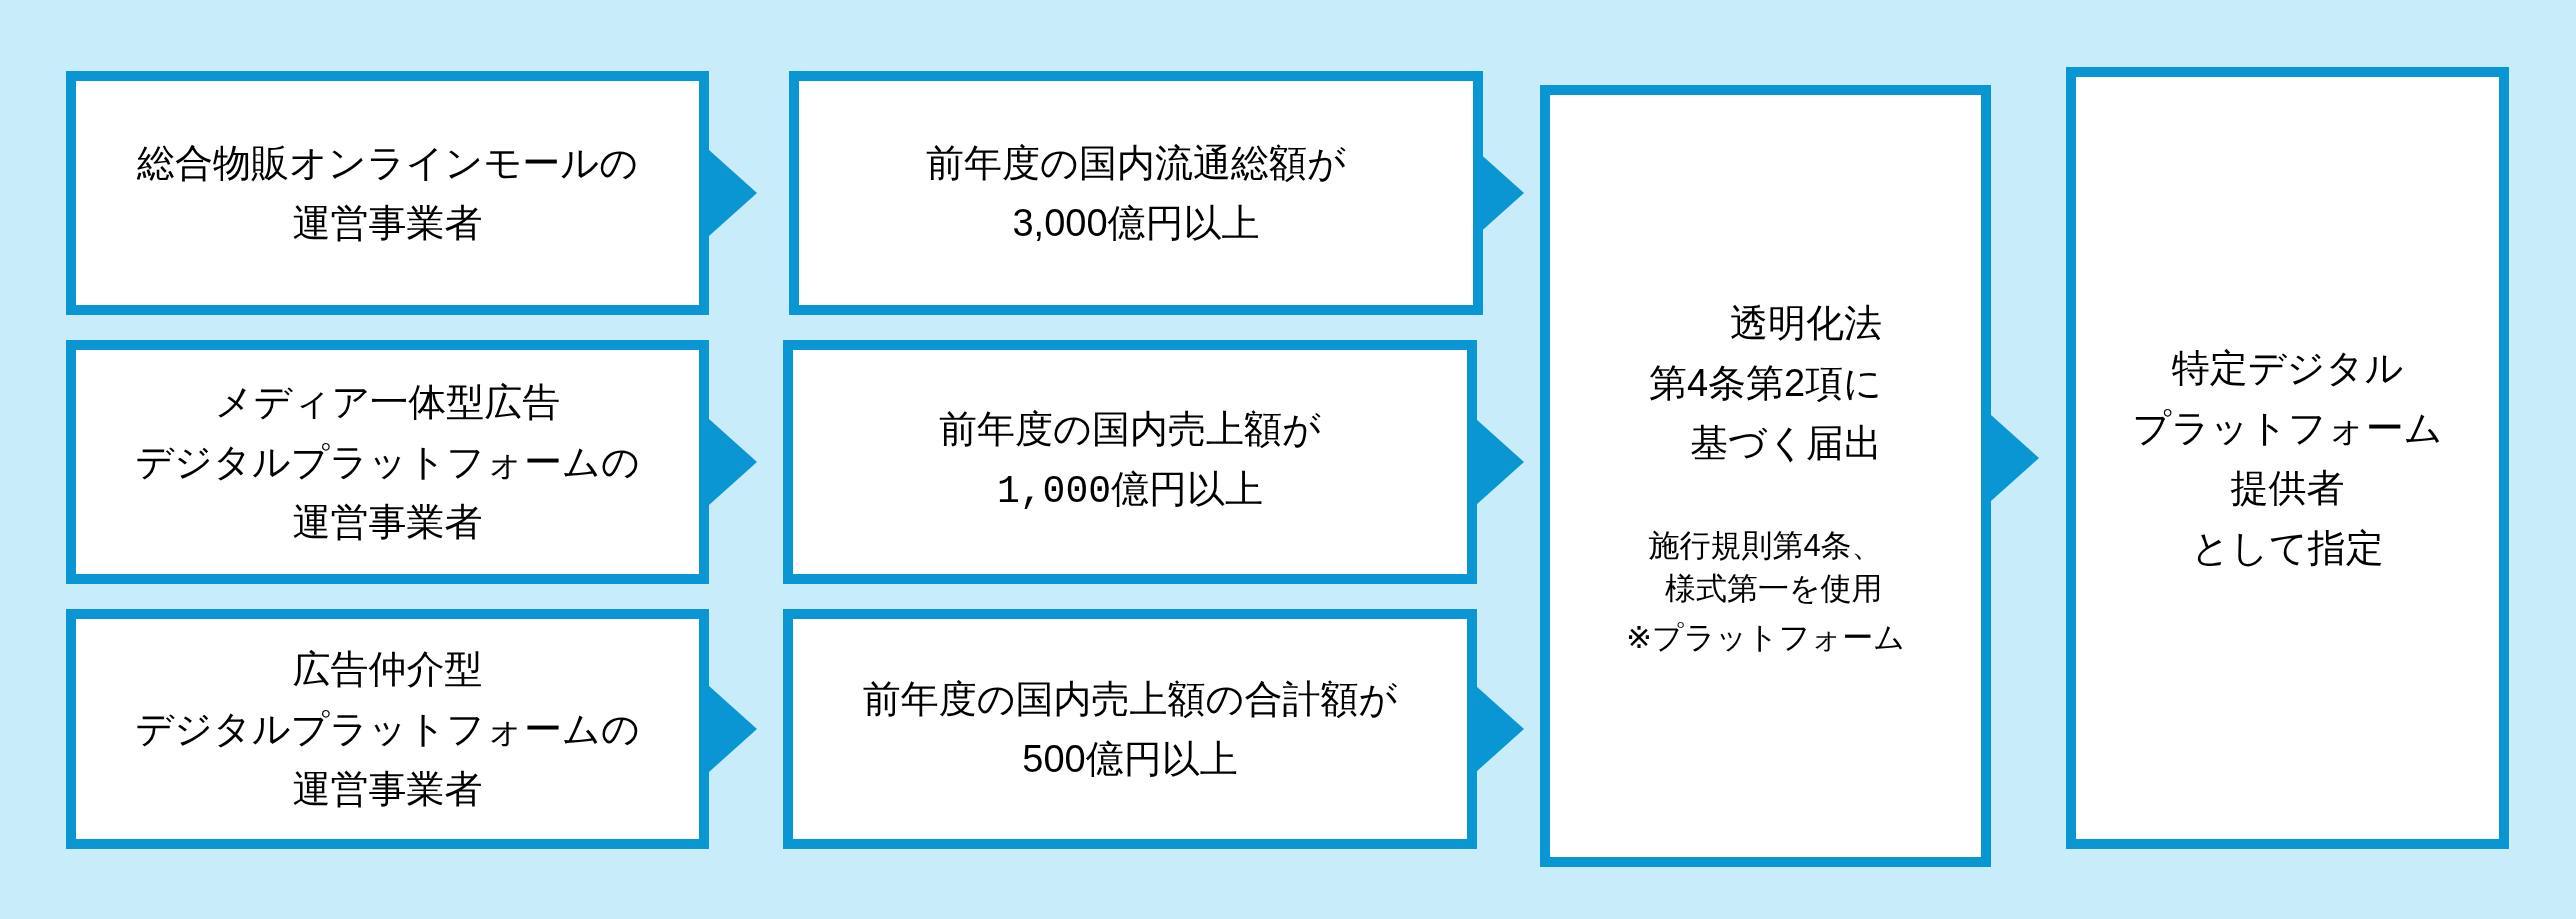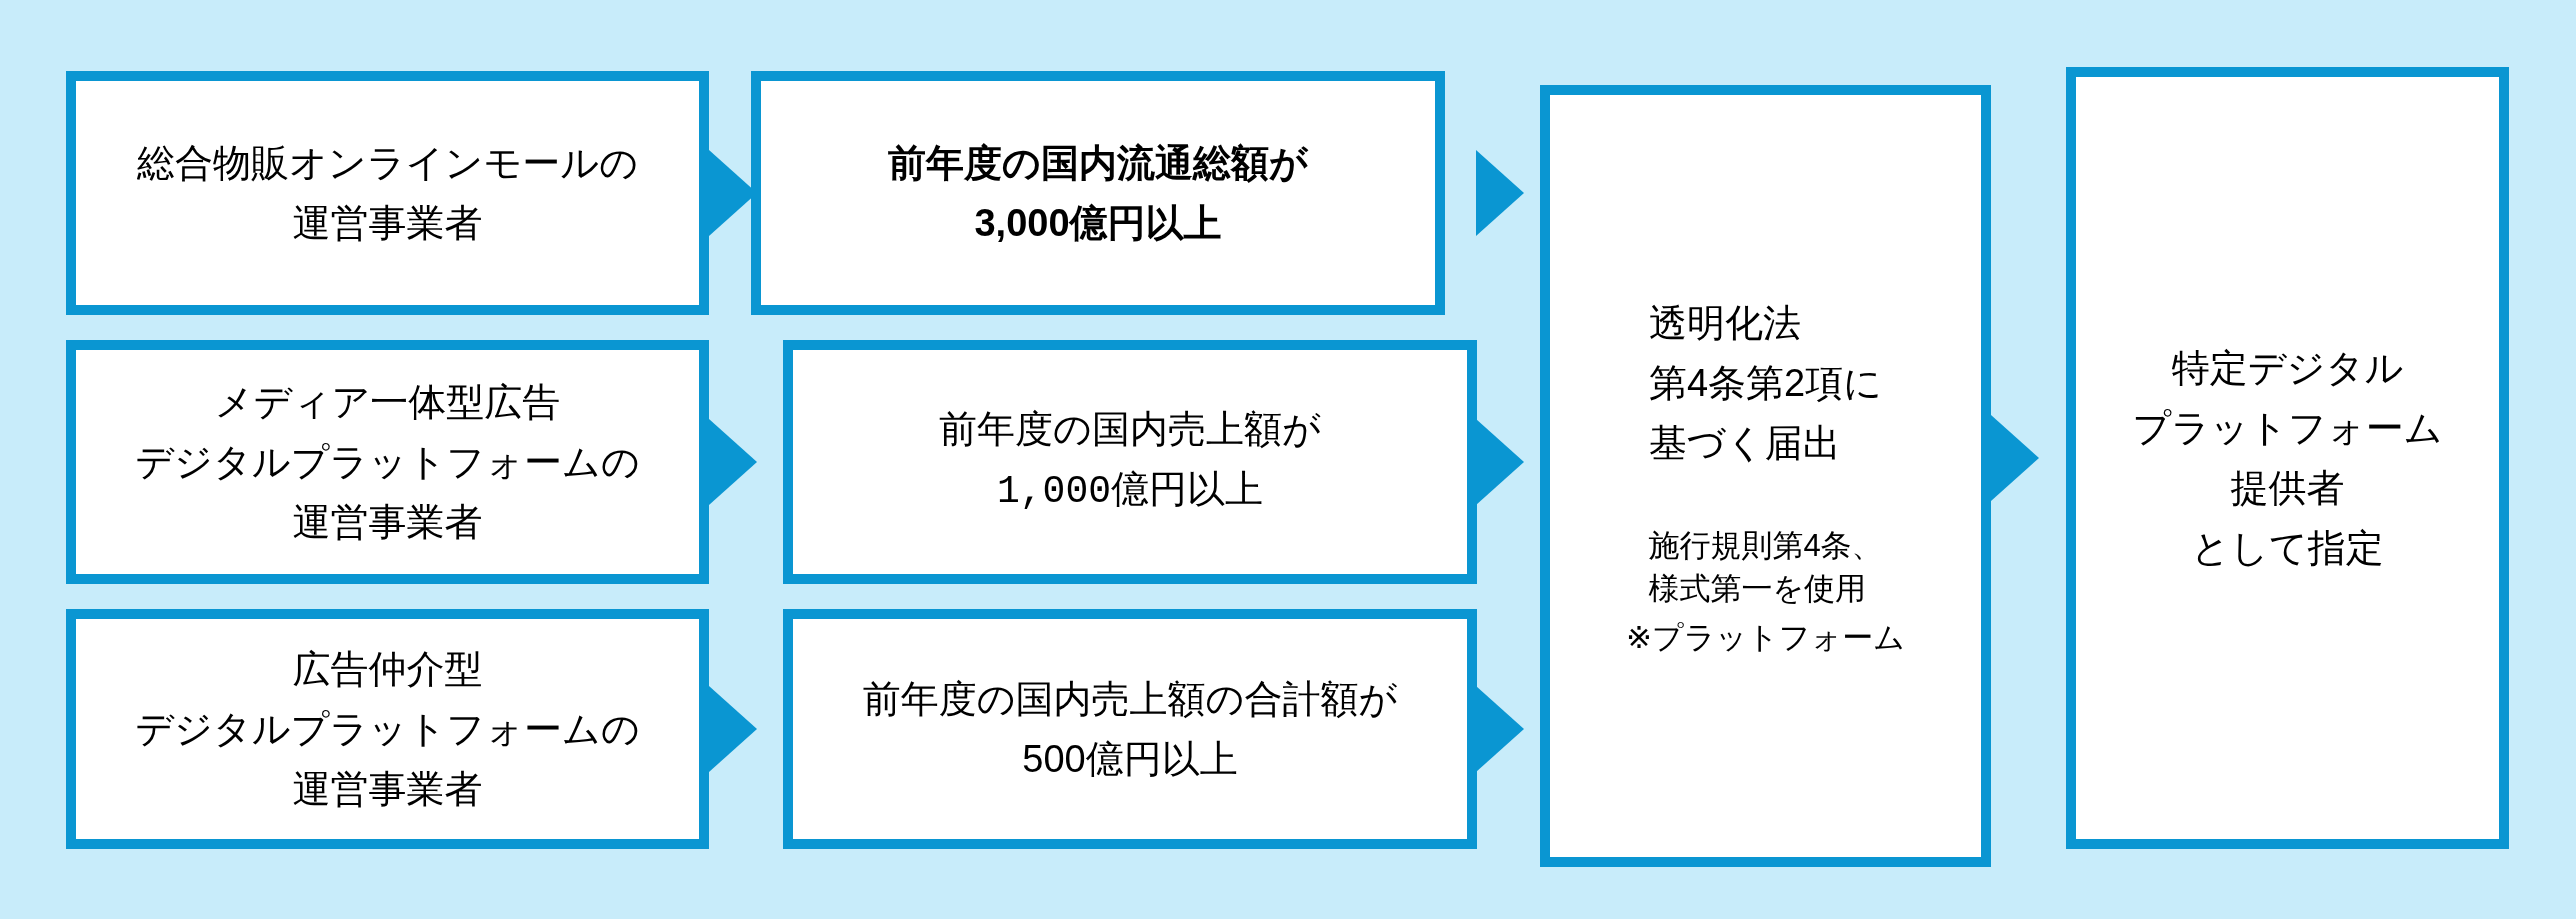--- a/index.html
+++ b/index.html
@@ -20,21 +20,21 @@
   }
   .box {
     position: absolute;
     box-sizing: border-box;
     background: #ffffff;
     border: 10px solid #0a96d2;
     display: flex;
     flex-direction: column;
     align-items: center;
     justify-content: center;
-    text-align: left;
+    text-align: right;
   }
   .text-lg {
     font-size: 38px;
     line-height: 60px;
     white-space: nowrap;
   }
   .text-sm {
     font-size: 31px;
     line-height: 43px;
     white-space: nowrap;
@@ -47,21 +47,21 @@
     height: 0;
     border-top: 43px solid transparent;
     border-bottom: 43px solid transparent;
     border-left: 48px solid #0a96d2;
   }
   
   .b11 { left: 66px;  top: 71px; width: 643px;  height: 244px; }
   .b12 { left: 66px;  top: 340px; width: 643px;  height: 244px; }
   .b13 { left: 66px;  top: 609px; width: 643px;  height: 240px; }
   
-  .b21 { left: 751px; top: 71px; width: 694px; height: 244px; font-weight: bold; }
+  .b21 { left: 789px; top: 71px; width: 694px; height: 244px; }
   .b22 { left: 783px; top: 340px; width: 694px; height: 244px; font-family: Liberation Mono, monospace; }
   .b23 { left: 783px; top: 609px; width: 694px; height: 240px; }
   
   .b3  { left: 1540px; top: 85px; width: 451px;  height: 782px; }
   .b4  { left: 2066px; top: 67px; width: 443px;  height: 782px; }
   
   .a1 { left: 709px; top: 150px; }
   .a2 { left: 709px; top: 419px; }
   .a3 { left: 709px; top: 686px; }
   .a4 { left: 1476px; top: 150px; }

